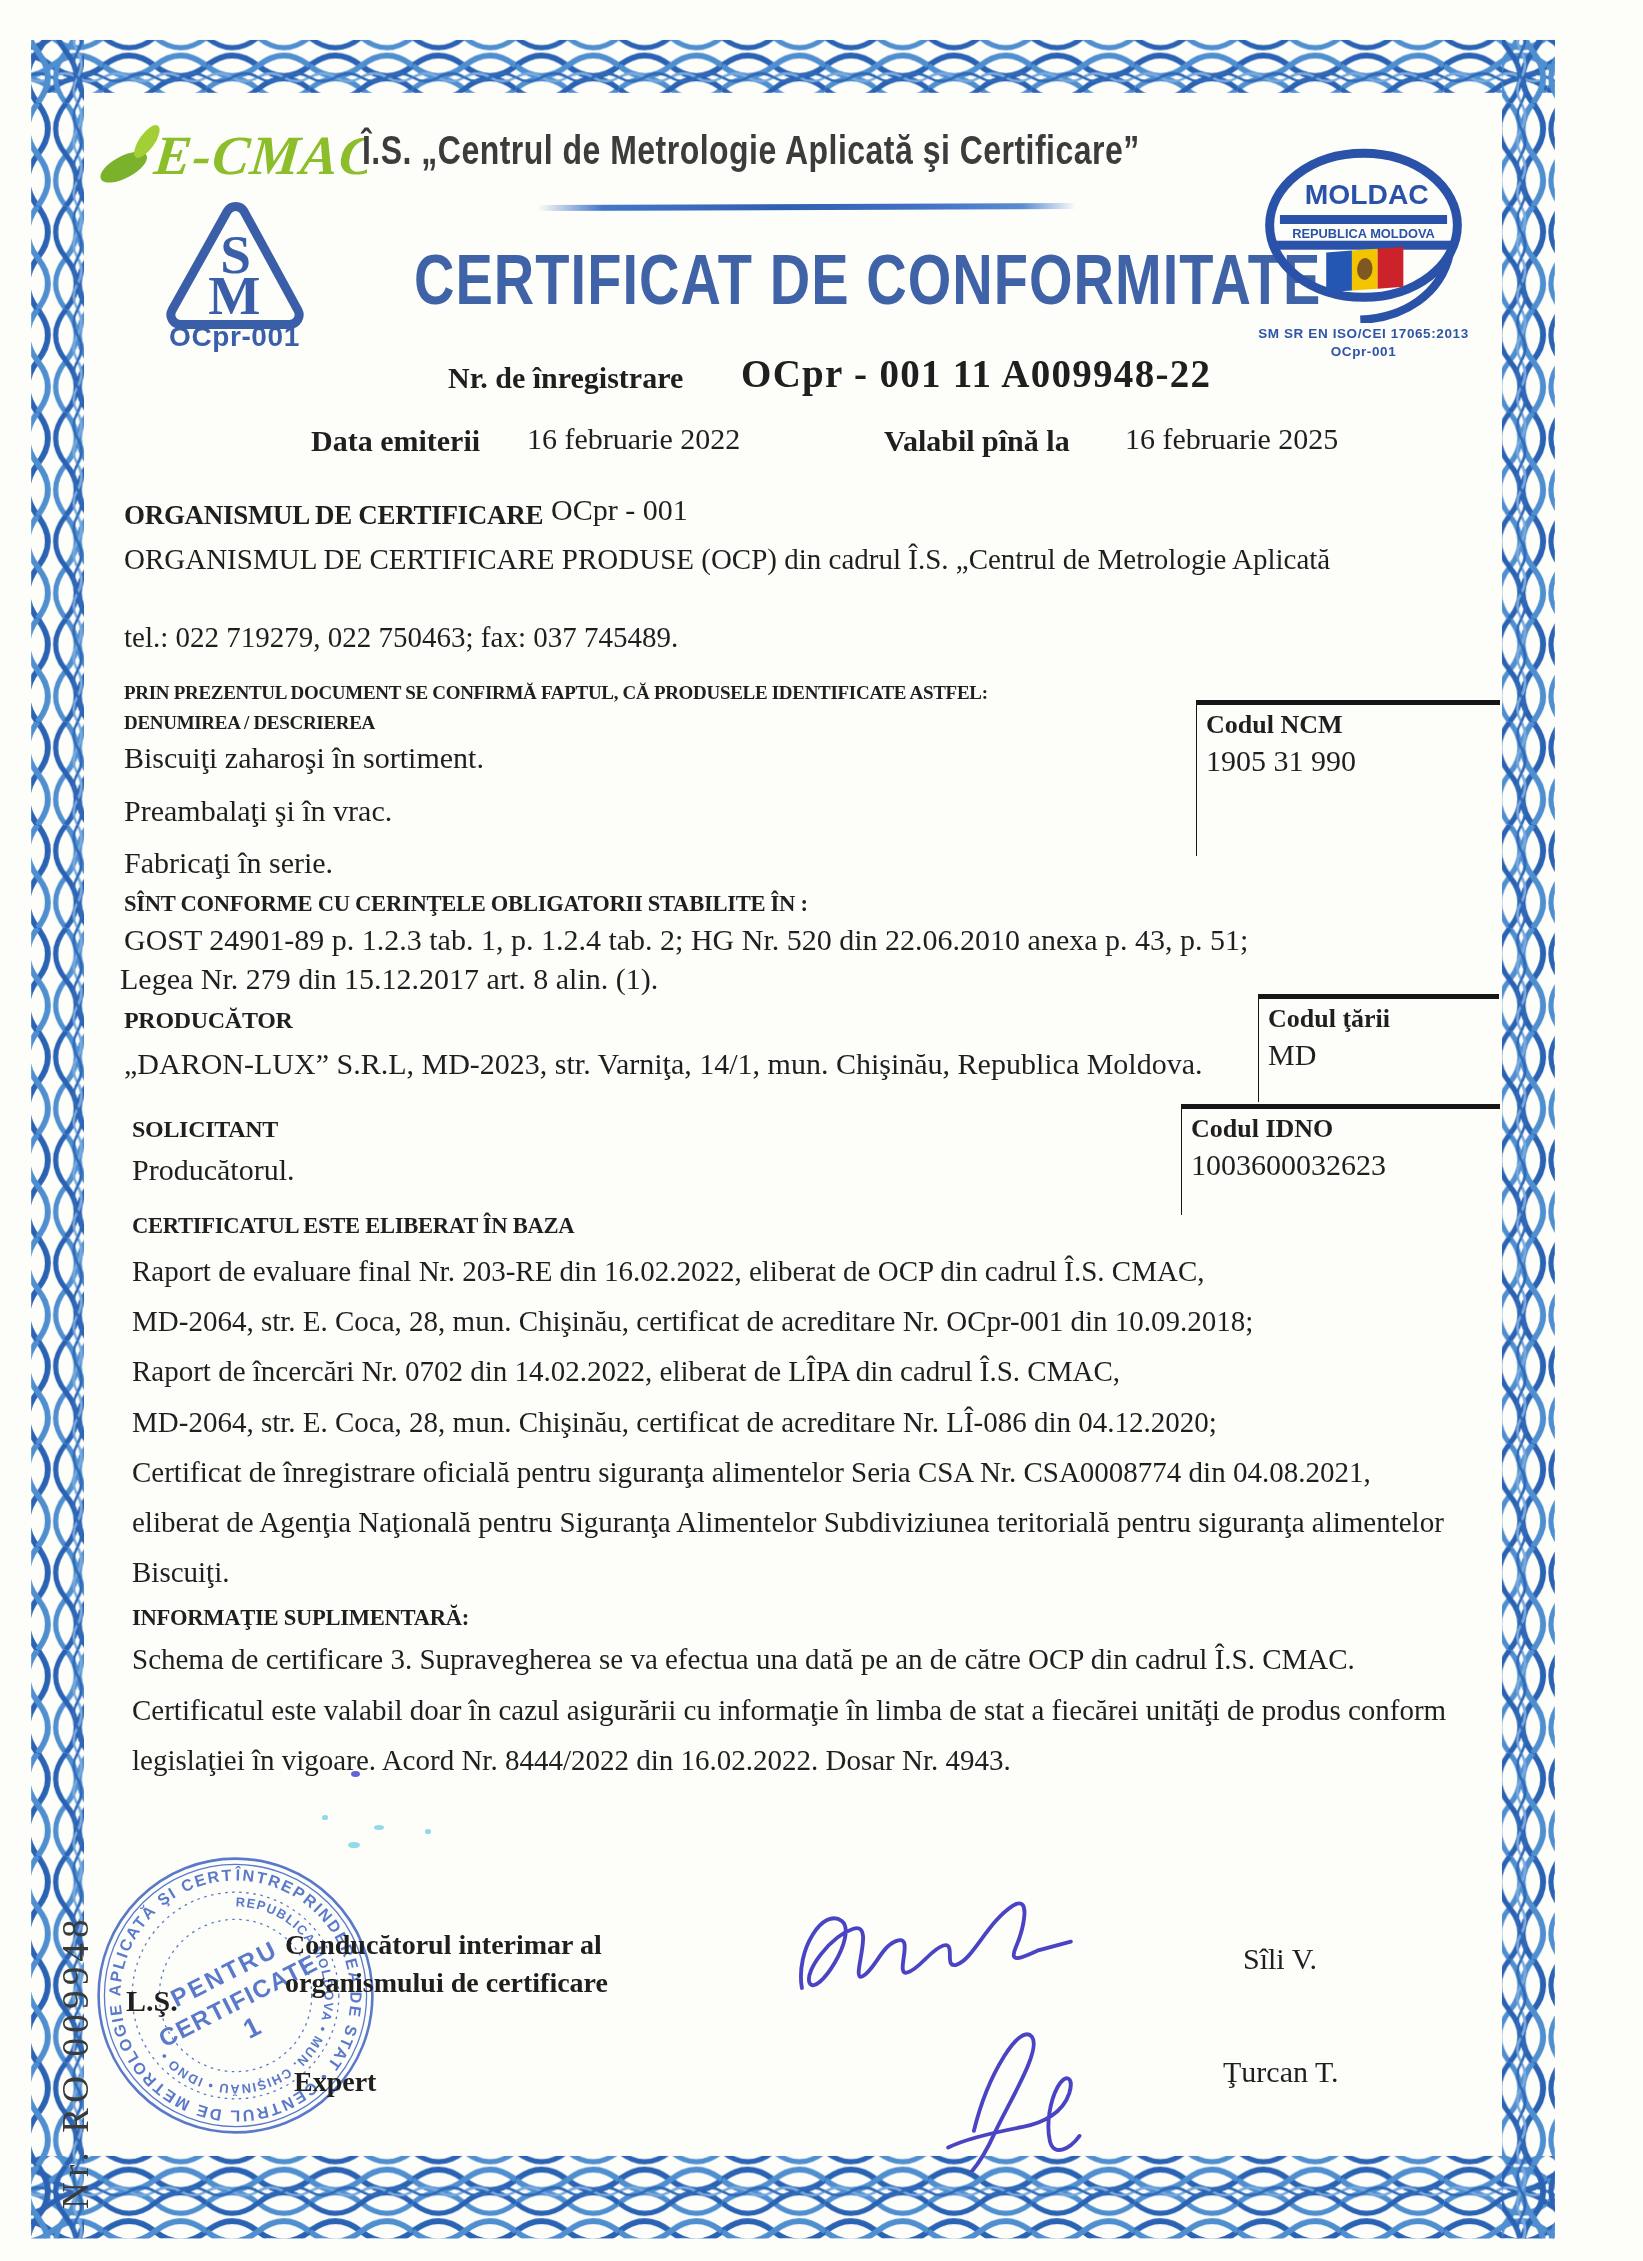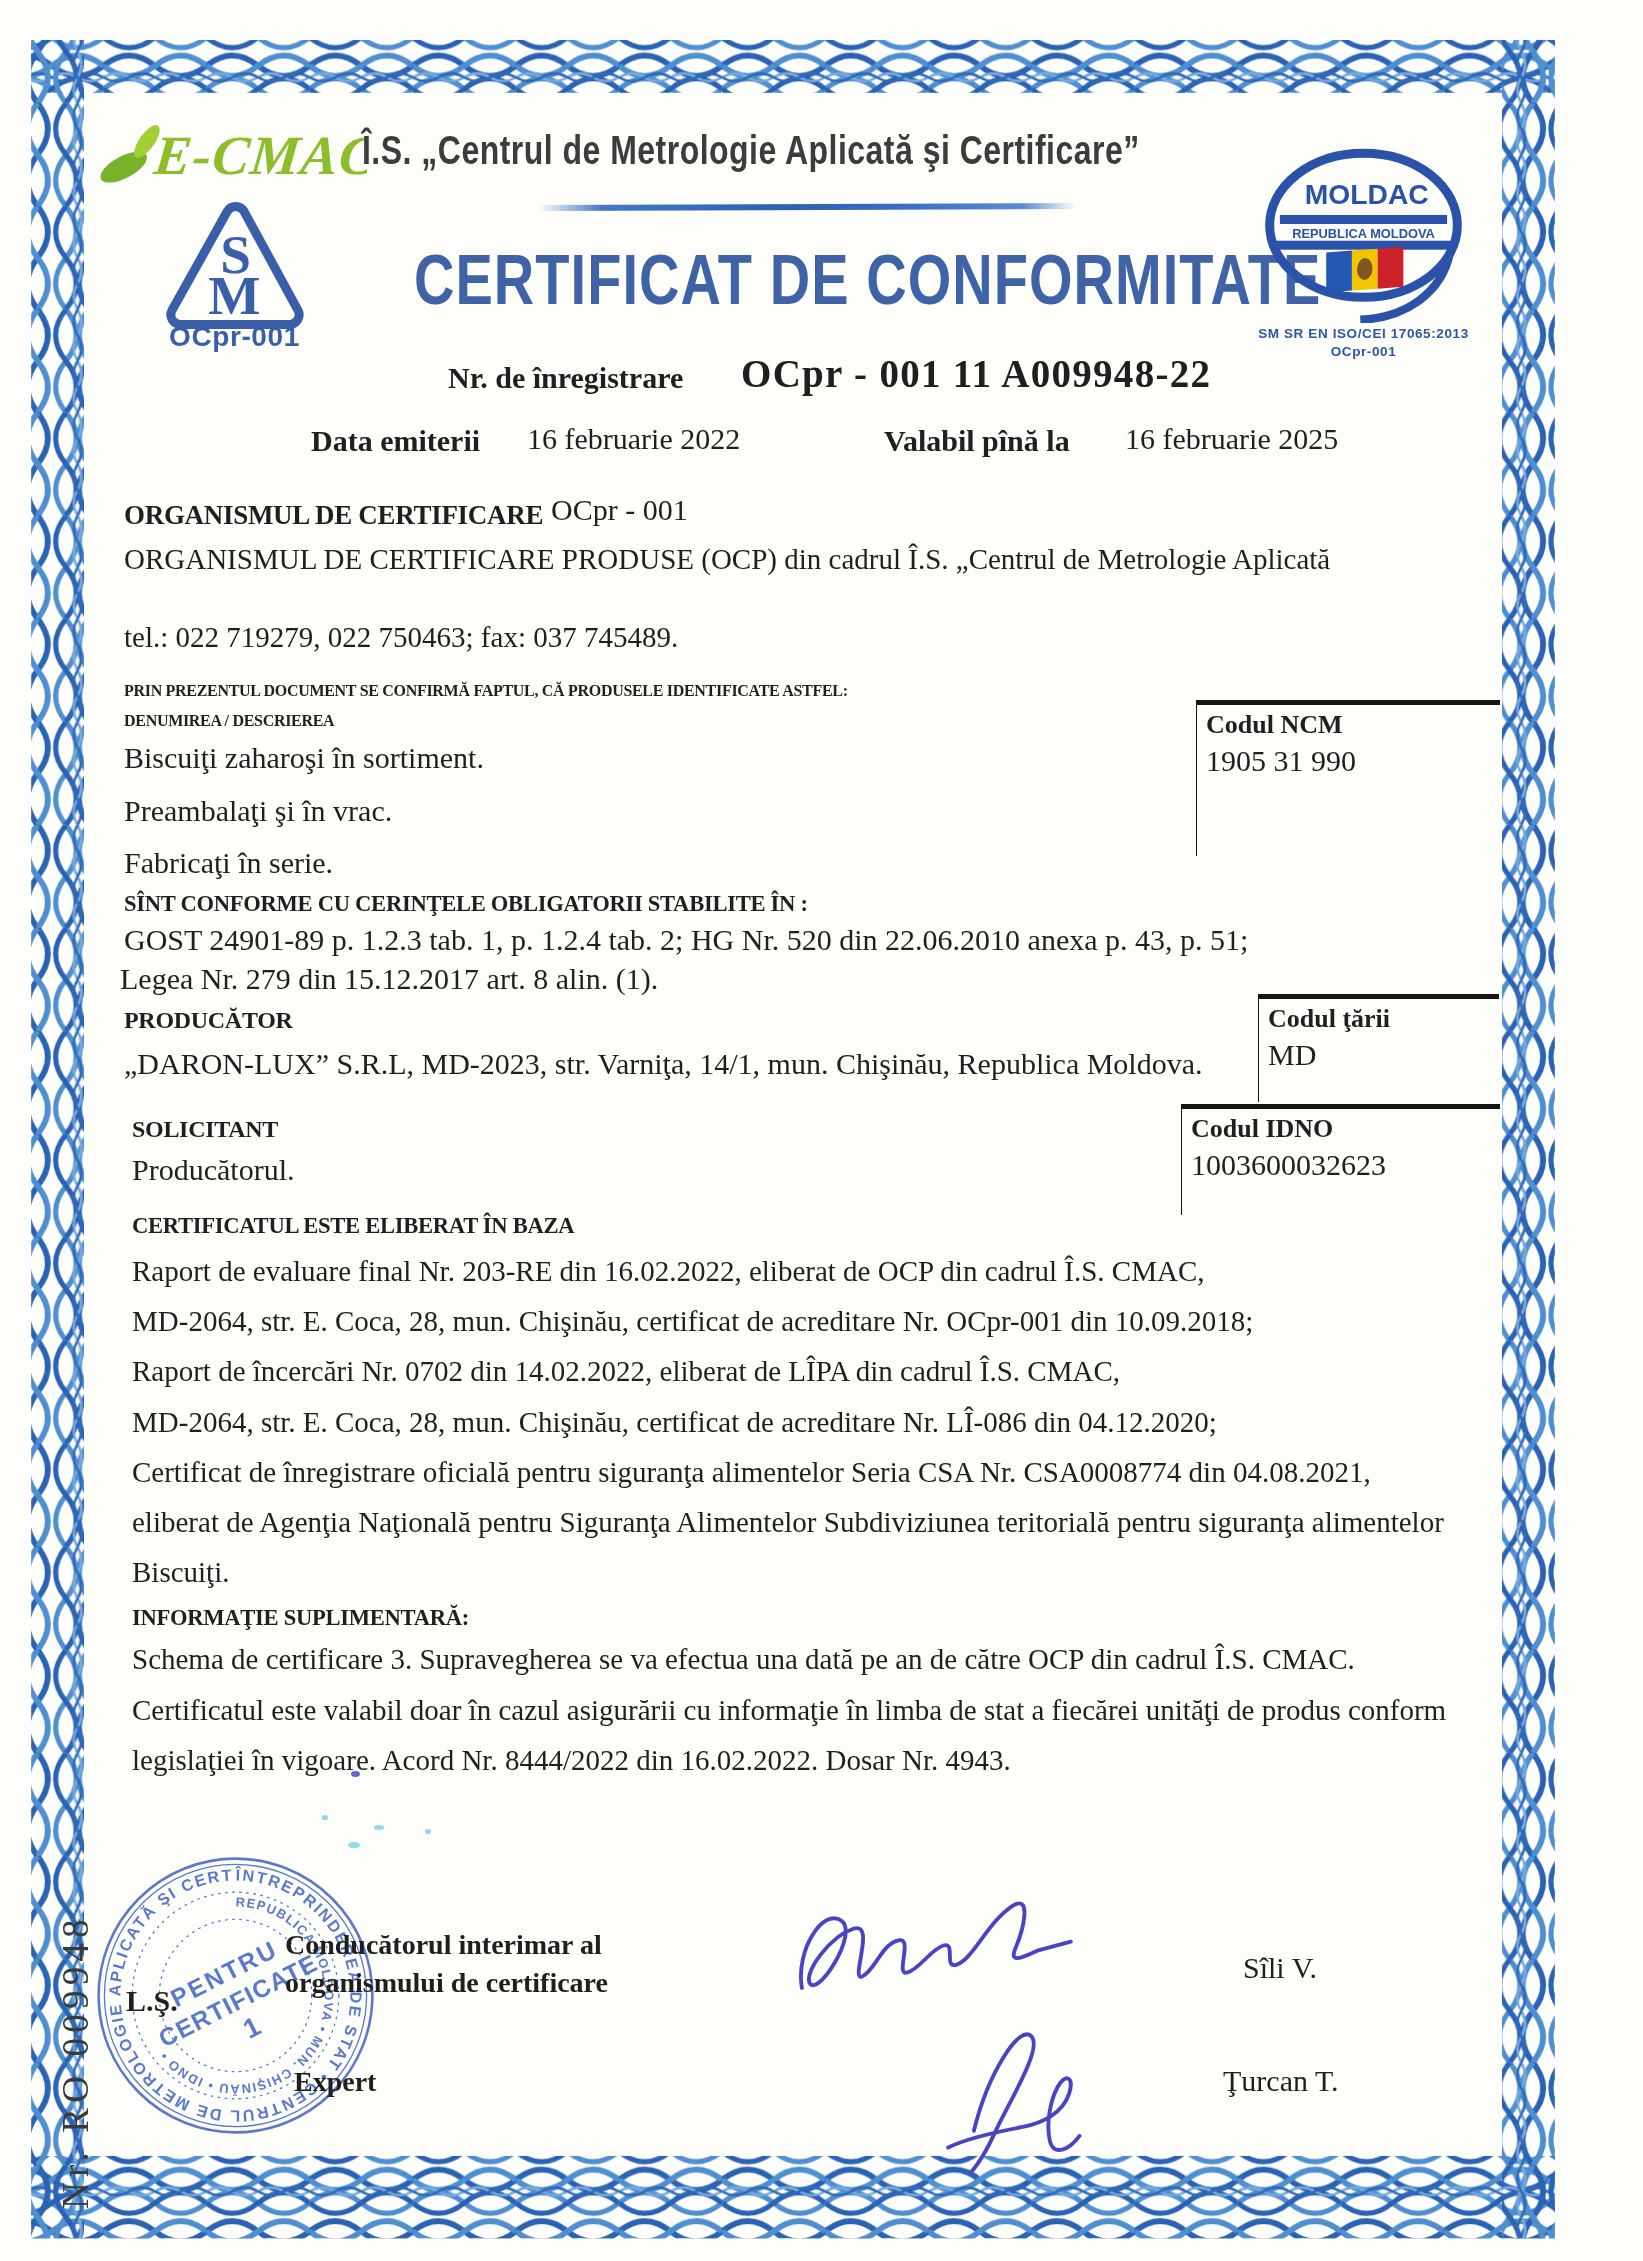--- a/index.html
+++ b/index.html
@@ -3,33 +3,33 @@
 <meta charset="utf-8">
 <style>
   html,body{margin:0;padding:0;background:#e8e8e8;}
   .page{position:relative;width:1644px;height:2261px;background:#fdfdfa;overflow:hidden;
         font-family:"Liberation Serif",serif;color:#1f1f1f;}
   .abs{position:absolute;}
   .cond{font-family:"Liberation Sans",sans-serif;font-weight:700;transform:scaleX(.8);transform-origin:left top;white-space:nowrap;}
   .org-title{font-size:40px;color:#3c3c3c;letter-spacing:0.6px;}
   .doc-title{font-size:70px;color:#3f63a6;letter-spacing:1.3px;}
   .serif-bold{font-weight:700;white-space:nowrap;}
-  .lbl-sm{font-size:16px;font-weight:700;letter-spacing:-0.3px;white-space:nowrap;}
+  .lbl-sm{font-size:19px;font-weight:700;letter-spacing:-0.3px;white-space:nowrap;}
   .val{font-size:30px;white-space:nowrap;}
   .par{font-size:29px;line-height:39px;white-space:nowrap;}
   .code-box{border-top:5.2px solid #161616;border-left:1.9px solid #161616;}
   .code-box .cap{font-size:26px;font-weight:700;padding:5.2px 0 0 9px;white-space:nowrap;}
   .code-box .cod{font-size:30px;padding:3.9px 0 0 9px;white-space:nowrap;}
   .underline-stroke{height:5.8px;border-radius:3.2px;
       background:linear-gradient(90deg,rgba(63,116,200,0) 0%,#4577c8 12%,#2f5fb0 45%,#3f70c4 70%,#5b8cd2 90%,rgba(63,116,200,0) 100%);
       transform:rotate(-.2deg);}
   .moldac-sub{font-family:"Liberation Sans",sans-serif;font-weight:700;color:#2d55a8;font-size:13.5px;
       text-align:center;letter-spacing:0.6px;filter:blur(0.5px);white-space:nowrap;}
   .ocpr-logo-code{font-family:"Liberation Sans",sans-serif;font-weight:700;color:#3a5fa8;font-size:28px;letter-spacing:0.6px;filter:blur(0.3px);}
-  .sig-name{font-size:30px;white-space:nowrap;margin-top:9px;}
+  .sig-name{font-size:30px;white-space:nowrap;}
   .foot-bold{font-size:28px;font-weight:700;white-space:nowrap;}
   .vert-reg{font-size:37px;color:#3a3a3a;letter-spacing:5.2px;transform:rotate(-90deg);transform-origin:left bottom;white-space:nowrap;}
   .speck{position:absolute;border-radius:50%;background:#35c0d8;opacity:.55;}
 </style>
 </head>
 <body>
 
 <div class="page">
 
   <svg class="abs" style="left:0;top:0" width="1644" height="2261" aria-hidden="true" viewBox="0 0 2550 3508">

